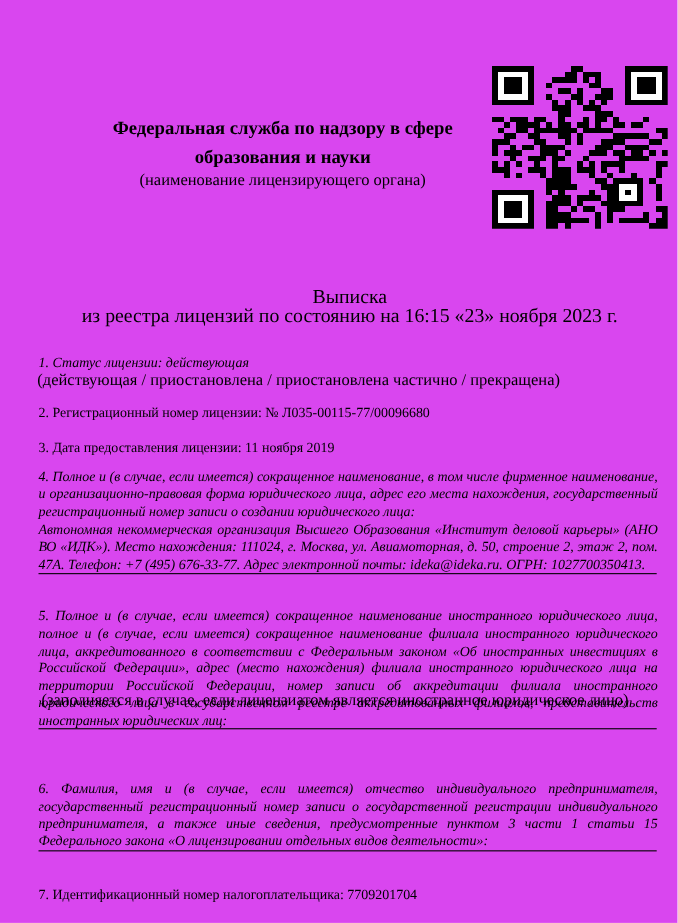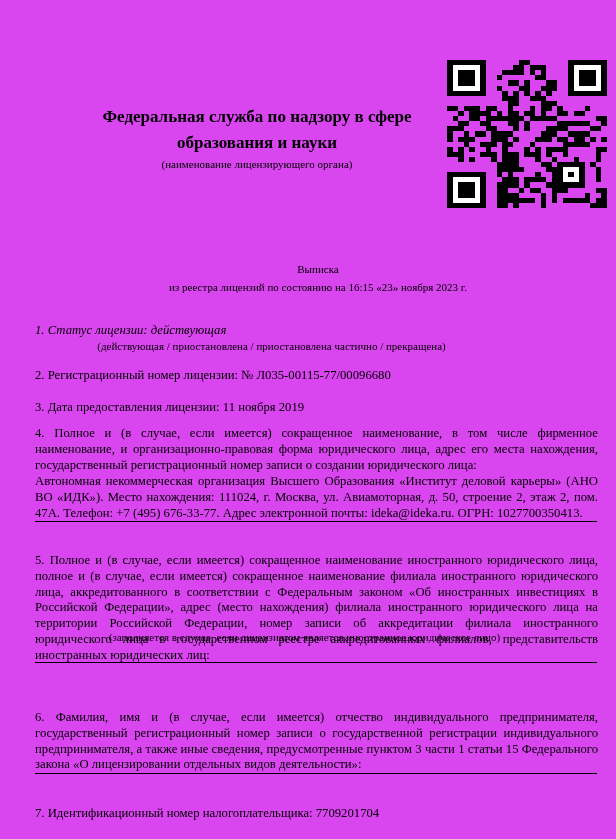--- a/index.html
+++ b/index.html
@@ -10,34 +10,34 @@
     background: #d946ef;
     color: #000000;
     font-family: "Liberation Serif", serif;
     overflow: hidden;
   }
   .abs { position: absolute; }
 
   
   .doc-header { top: 104px; left: 68px; width: 378px; text-align: center; }
   .doc-title-line { font-weight: bold; font-size: 17px; line-height: 26px; }
-  .small-caption { font-size: 11px; line-height: 11px; }
+  .small-caption { font-size: 15px; line-height: 11px; }
   .header-caption { margin-top: 3px; }
 
   
   .qr { top: 60px; left: 447px; width: 160px; height: 148px; }
   .qr svg { width: 100%; height: 100%; display: block; }
 
   
   .body-text { font-size: 12.7px; line-height: 15.8px; }
   .item { left: 35px; width: 563px; }
-  .just { text-align: justify; }
+  .just { text-align: justify; font-style: italic; }
 
   .extract-head { top: 261px; left: 35px; width: 566px; text-align: center;
-                  font-size: 11px; line-height: 17.5px; }
+                  font-size: 18px; line-height: 17.5px; }
 
   .i1 { top: 323px; font-style: italic; }
   .c1 { top: 341px; text-align: center; transform: translateX(-45px); }
   .i2 { top: 368px; }
   .i3 { top: 400px; }
   .i4 { top: 426px; }
   .i4 .value-para { margin-top: 1px; }
   .c4 { top: 527px; text-align: center; transform: translateX(-14px); }
   .i5 { top: 553px; }
   .c5 { top: 632px; text-align: center; transform: translateX(-12px); }

